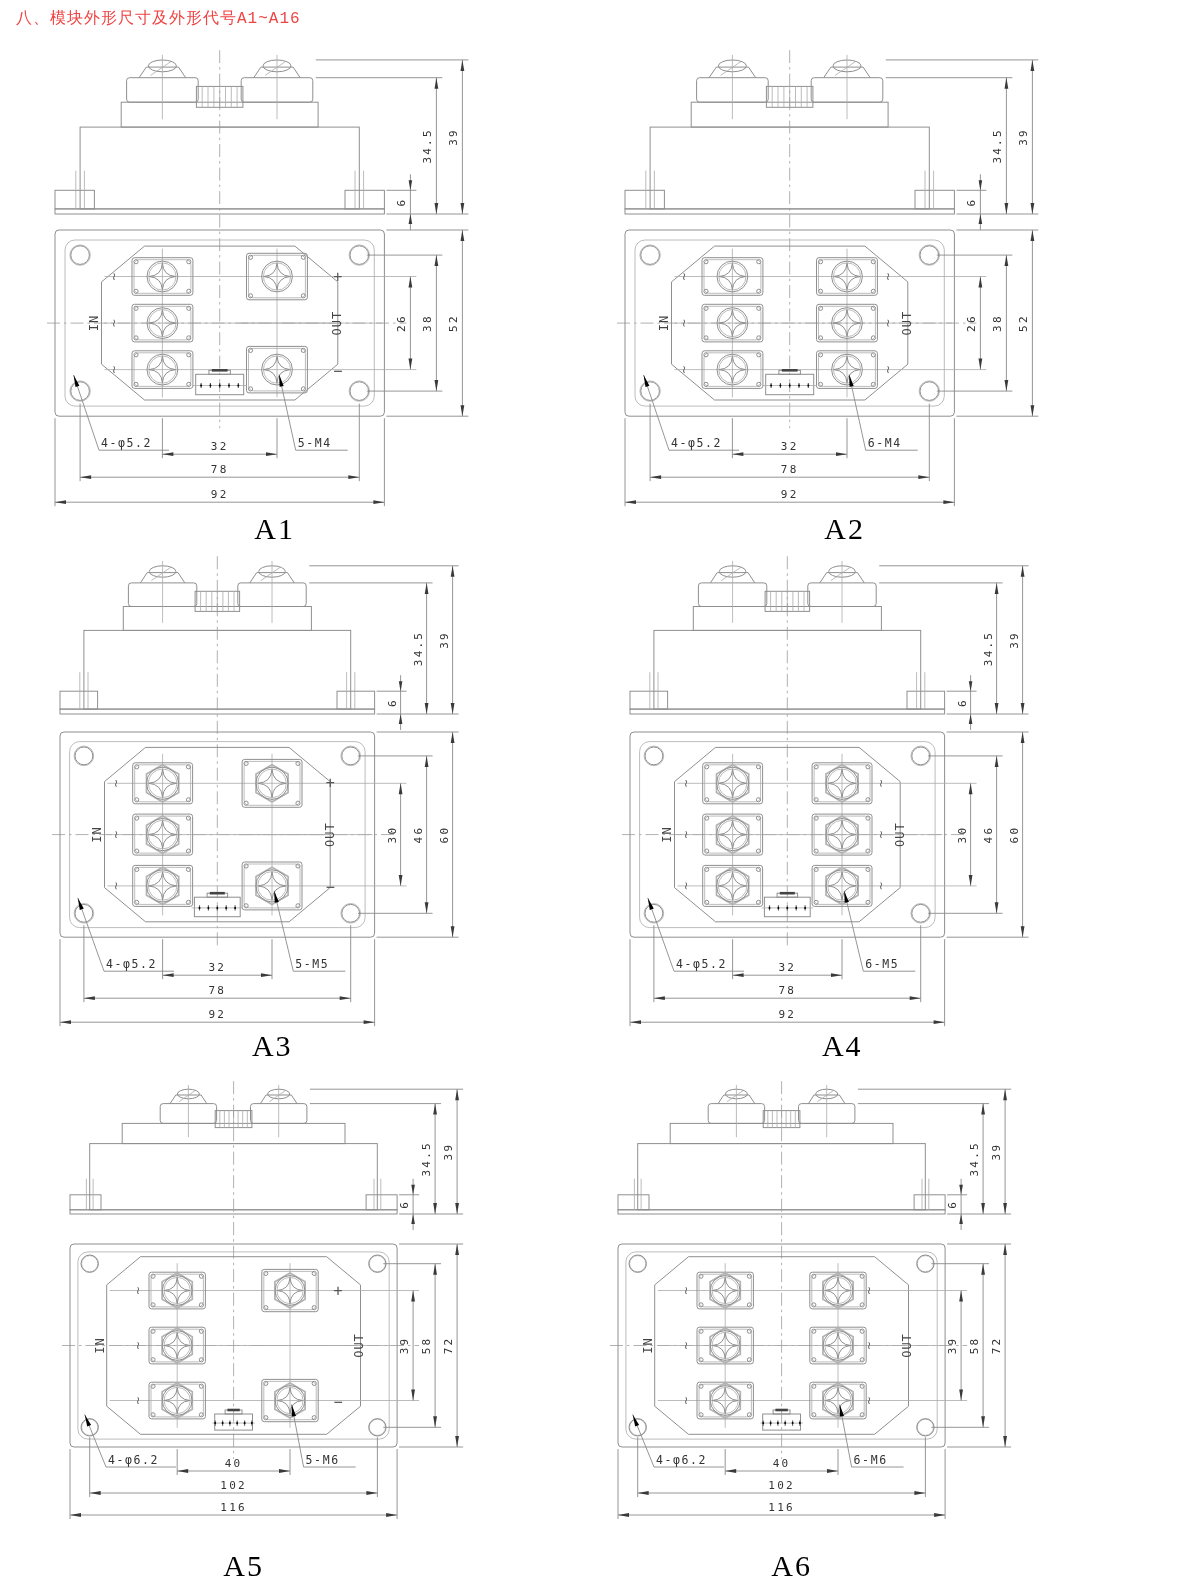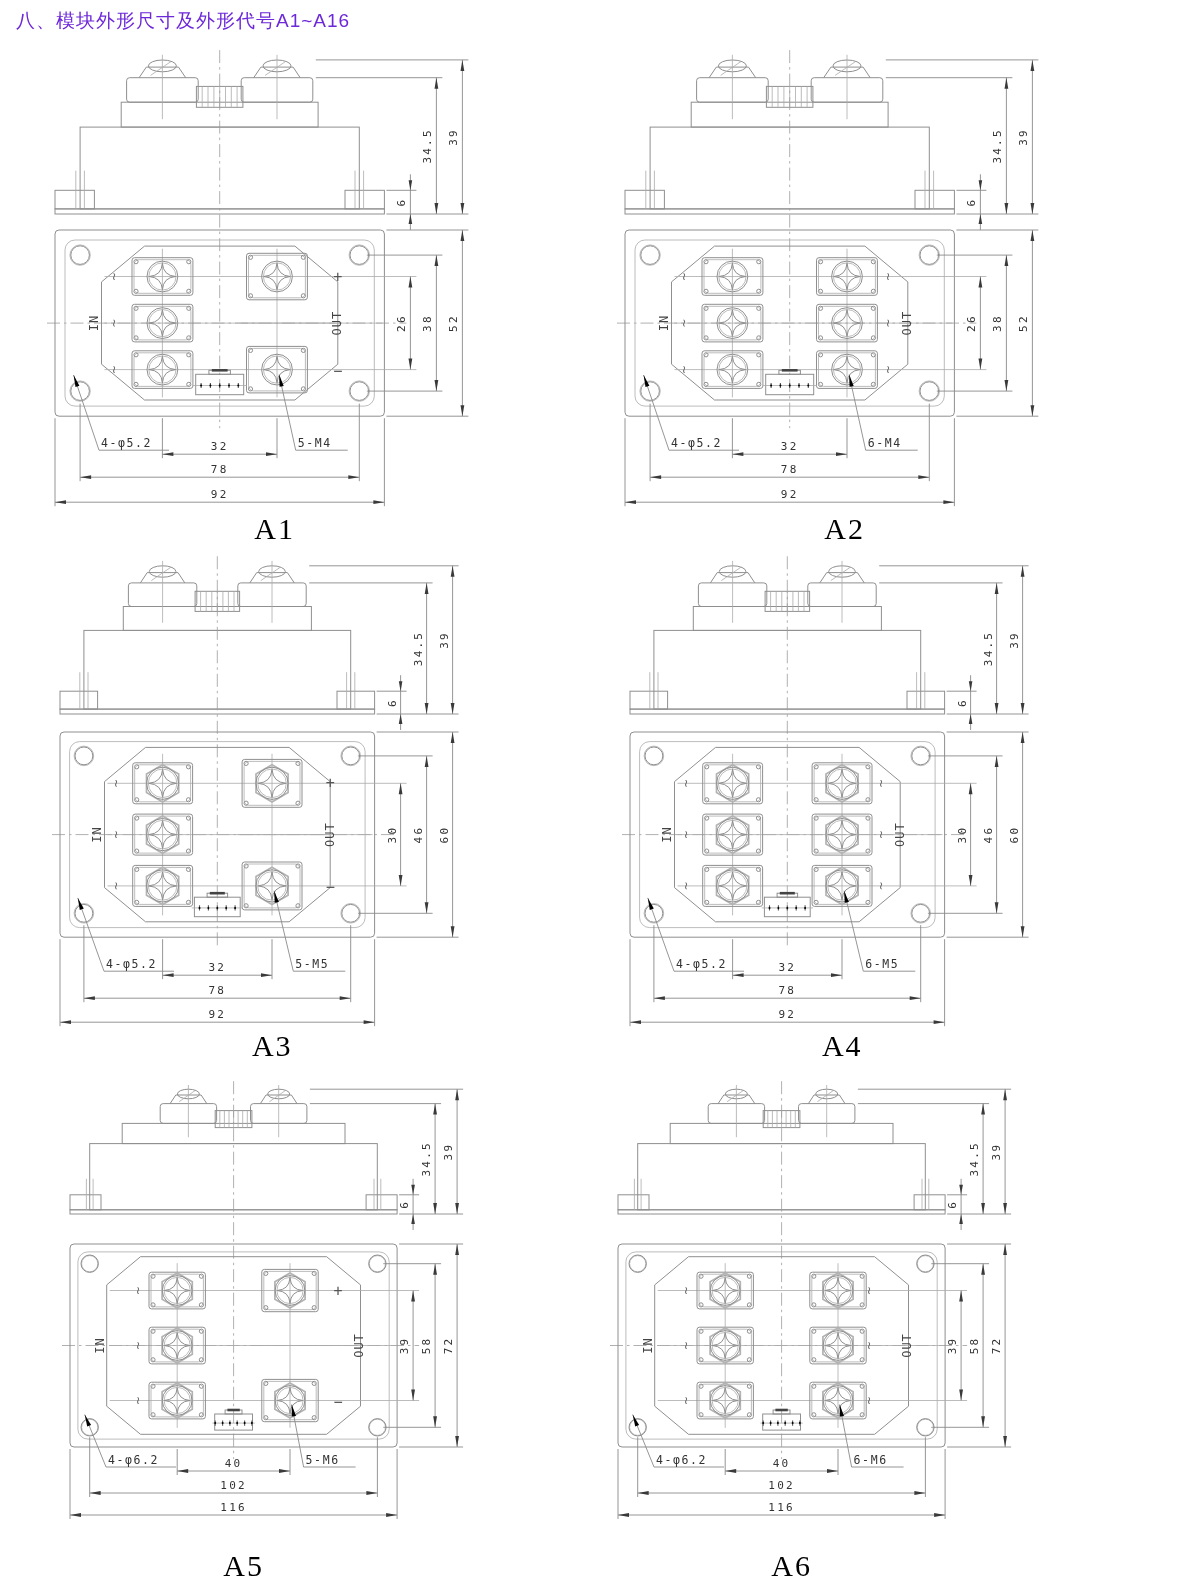--- a/index.html
+++ b/index.html
@@ -1,19 +1,19 @@
 <!DOCTYPE html>
 <html><head>
 <meta charset="utf-8">
 <style>
   html,body{margin:0;padding:0;background:#ffffff;}
   .page{position:relative;width:1200px;height:1596px;background:#fff;overflow:hidden;
         font-family:"Liberation Sans", sans-serif;}
-  .title{position:absolute;left:16px;top:8px;font-family:Liberation Sans, sans-serif;
-         font-size:19px;font-weight:500;color:#6d28d9;letter-spacing:1px;white-space:nowrap;}
+  .title{position:absolute;left:16px;top:8px;font-family:Liberation Mono, monospace;
+         font-size:16px;font-weight:500;color:#ef4444;letter-spacing:1px;white-space:nowrap;}
   .cell{position:absolute;width:580px;}
   .cell svg{display:block;width:100%;height:100%;}
   
   .ln{stroke:#8f8f8f;stroke-width:1;fill:none;}
   .lt{stroke:#ababab;stroke-width:.8;fill:none;}
   .hx{stroke:#b3b3b3;stroke-width:1.7;fill:none;}
   .cl{stroke:#9c9c9c;stroke-width:.8;fill:none;stroke-dasharray:13 4 2.5 4;}
   .dim{stroke:#8a8a8a;stroke-width:.9;fill:none;}
   .mk{stroke:#555;stroke-width:1.1;fill:none;}
   .thick{stroke:#444;stroke-width:2.6;fill:none;}

